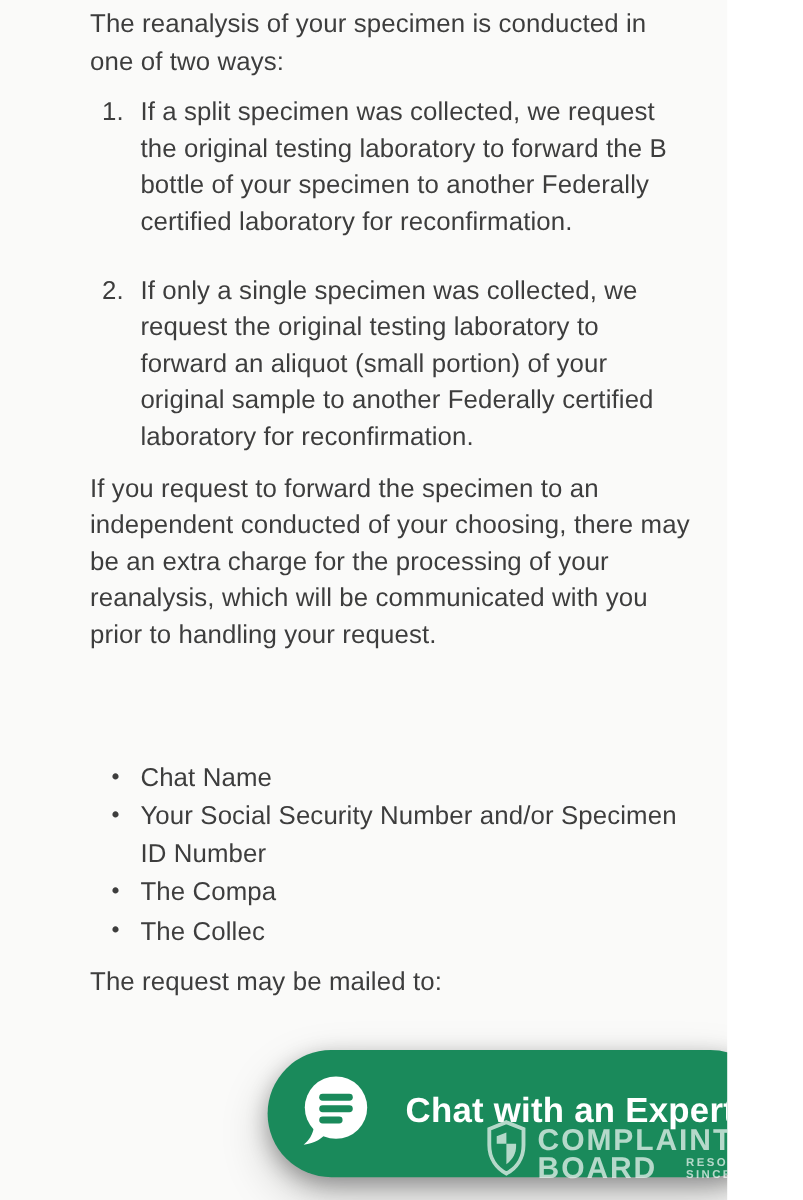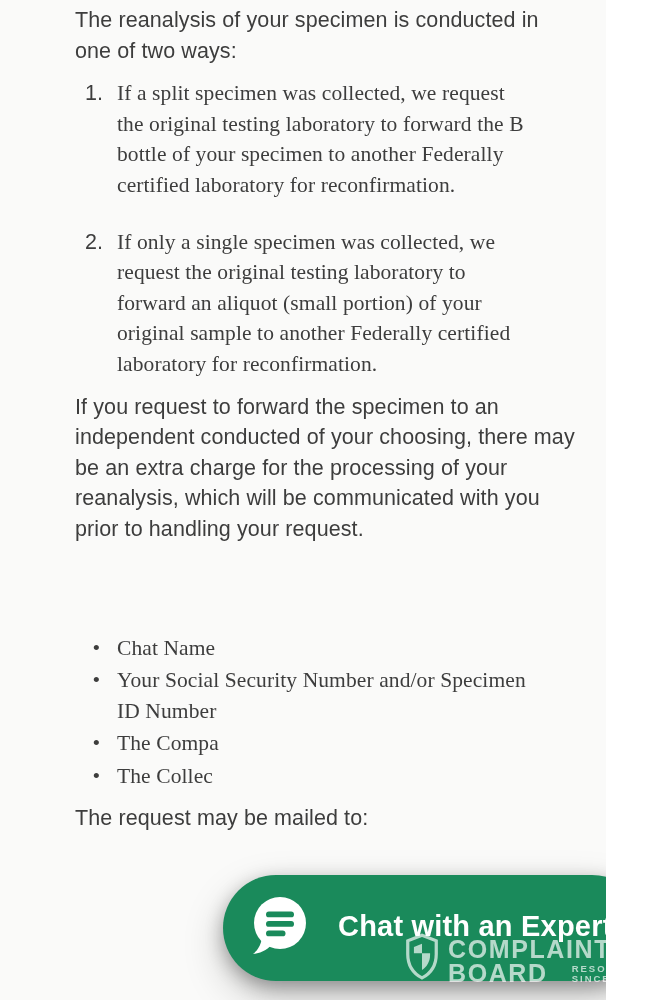--- a/index.html
+++ b/index.html
@@ -28,21 +28,21 @@
   .para { margin: 0 0 12px 0; white-space: pre-line; }
   .olist { margin: 0 0 12px 0; }
   .list-row { display: flex; }
   .olist .list-row { margin-bottom: 26px; }
   .olist .list-row:last-child { margin-bottom: 0; }
   .marker { flex: 0 0 42px; }
   .olist .marker { padding-left: 10px; }
   .ulist { margin: 8px 0 12px 0; }
   .ulist .list-row { margin-bottom: 2px; }
   .ulist .marker { padding-left: 18px; font-size: 19px; }
-  .li-text { flex: 1; white-space: pre-line; font-family: Liberation Serif, serif; }
+  .li-text { flex: 1; white-space: pre-line; }
   .spacer-large { height: 68px; }
   .mail-line { margin-top: 0; }
 
   
   .chat-button {
     position: absolute;
     left: 223px;
     top: 875px;
     width: 422px;
     height: 106px;

